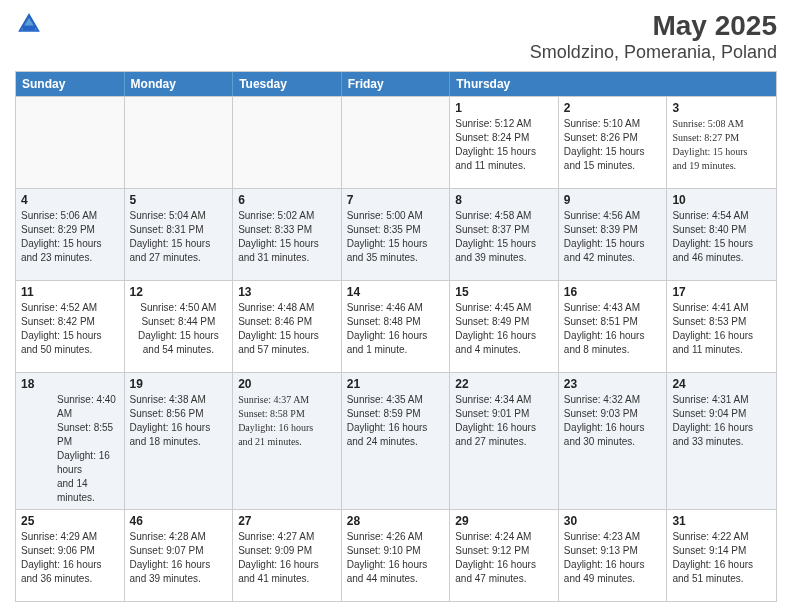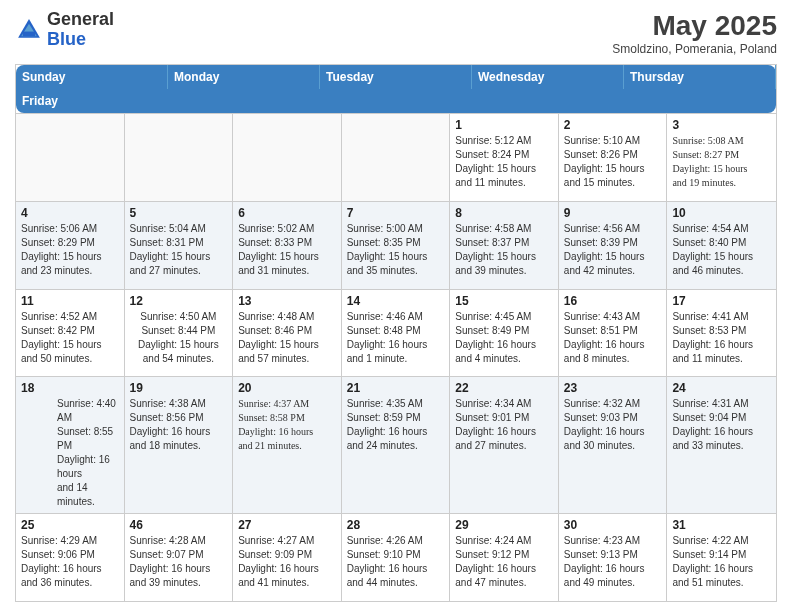--- a/index.html
+++ b/index.html
@@ -41,34 +41,33 @@
     }
     .title-block {
       text-align: right;
     }
     .main-title {
       font-size: 28px;
       font-weight: bold;
       color: #404040;
     }
     .subtitle {
-      font-size: 12px;
+      font-size: 18px;
       color: #444;
     }
     .calendar {
       flex: 1;
       display: flex;
       flex-direction: column;
       border: 1px solid #ccc;
     }
     .cal-header {
       display: grid;
-      grid-template-columns: repeat(5, 1fr);
+      grid-template-columns: repeat(7, 1fr);
       background: #3a7fc1;
-      border-radius: 8px;
     }
     .cal-header-cell {
       color: #fff;
       font-size: 12px;
       font-weight: bold;
       padding: 5px 6px;
       border-right: 1px solid #5a9fd1;
       text-align: left;
     }
     .cal-header-cell:last-child { border-right: none; }
@@ -110,39 +109,34 @@
 <body>
 
 <div class="page">
   <div class="header">
     <div class="logo">
       <svg class="logo-icon" viewBox="0 0 36 36">
         <polygon points="18,4 32,28 4,28" fill="#2563c7"></polygon>
         <polygon points="18,10 28,26 8,26" fill="#5a9fd1"></polygon>
         <rect x="10" y="20" width="16" height="6" fill="#2563c7"></rect>
       </svg>
-      <div class="logo-text">
-        <span class="logo-general">General</span><br>
-        <span class="logo-blue">Blue</span>
-      </div>
     </div>
     <div class="title-block">
       <div class="main-title">May 2025</div>
       <div class="subtitle">Smoldzino, Pomerania, Poland</div>
     </div>
   </div>
 
   <div class="calendar">
     <div class="cal-header" id="cal-header-row">
         <div class="cal-header-cell">Sunday</div>
         <div class="cal-header-cell">Monday</div>
         <div class="cal-header-cell">Tuesday</div>
-        <div class="cal-header-cell">Wednesday</div>
+        <div class="cal-header-cell">Friday</div>
         <div class="cal-header-cell">Thursday</div>
-        <div class="cal-header-cell">Friday</div>
       </div>
     <div class="cal-body" id="cal-body">
         <div class="cal-row">
           <div class="cal-cell empty"></div>
           <div class="cal-cell empty"></div>
           <div class="cal-cell empty"></div>
           <div class="cal-cell empty"></div>
           <div class="cal-cell">
             <div class="day-num">1</div>
             <div class="day-info" style="white-space: pre-line;">Sunrise: 5:12 AM

